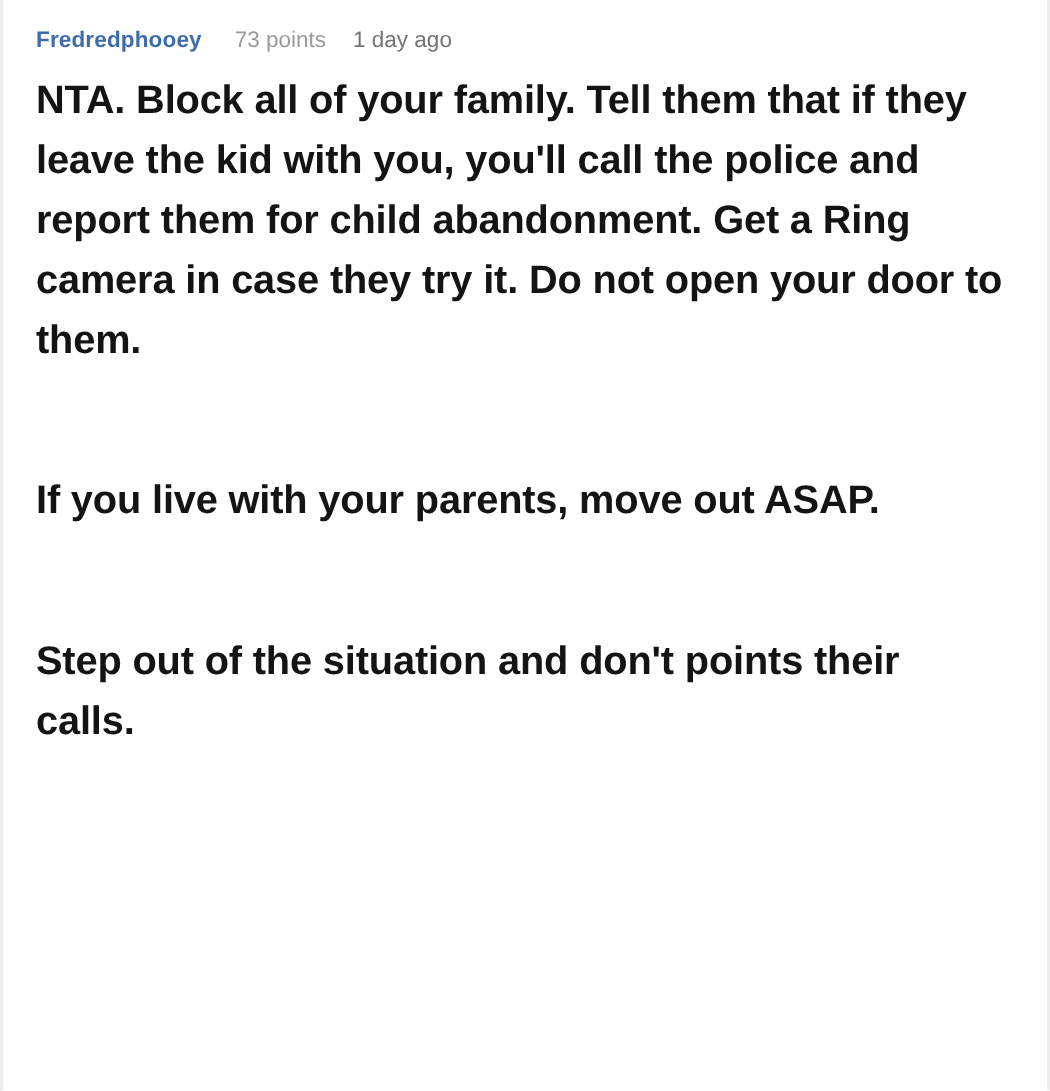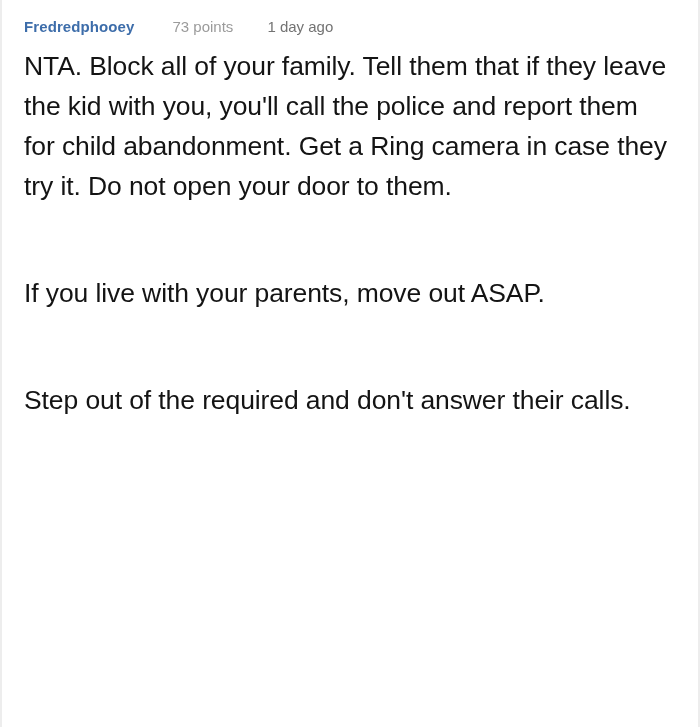--- a/index.html
+++ b/index.html
@@ -28,21 +28,21 @@
   }
 
   .comment-inner {
     padding: 18px 28px 0 22px;
   }
 
   
   .comment-meta {
     display: flex;
     align-items: baseline;
-    gap: 16px;
+    gap: 0;
     height: 22px;
     white-space: nowrap;
     margin-bottom: 6px;
   }
 
   .author-name {
     font-size: 15px;
     font-weight: bold;
     color: #3d6daa;
     letter-spacing: 0.1px;
@@ -67,21 +67,21 @@
   
   .comment-body {
     margin-top: 2px;
   }
 
   .comment-body p {
     margin: 0;
     font-size: 26.5px;
     line-height: 40px;
     color: #141414;
-    font-weight: normal;
+    font-weight: bold;
     letter-spacing: -0.1px;
     word-spacing: 0px;
     max-width: 660px;
   }
 
   .comment-body p + p {
     margin-top: 67px;
   }
 </style>
 </head>
@@ -92,17 +92,17 @@
 
     <div class="comment-meta">
       <span class="author-name">Fredredphooey</span>
       <span class="meta-points">73 points</span>
       <span class="meta-time">1 day ago</span>
     </div>
 
     <div class="comment-body">
       <p>NTA. Block all of your family. Tell them that if they leave the kid with you, you'll call the police and report them for child abandonment. Get a Ring camera in case they try it. Do not open your door to them.</p>
       <p>If you live with your parents, move out ASAP.</p>
-      <p>Step out of the required and don't answer their calls.</p>
+      <p>Step out of the situation and don't points their calls.</p>
     </div>
 
   </div>
 </div>
 
 </body></html>

